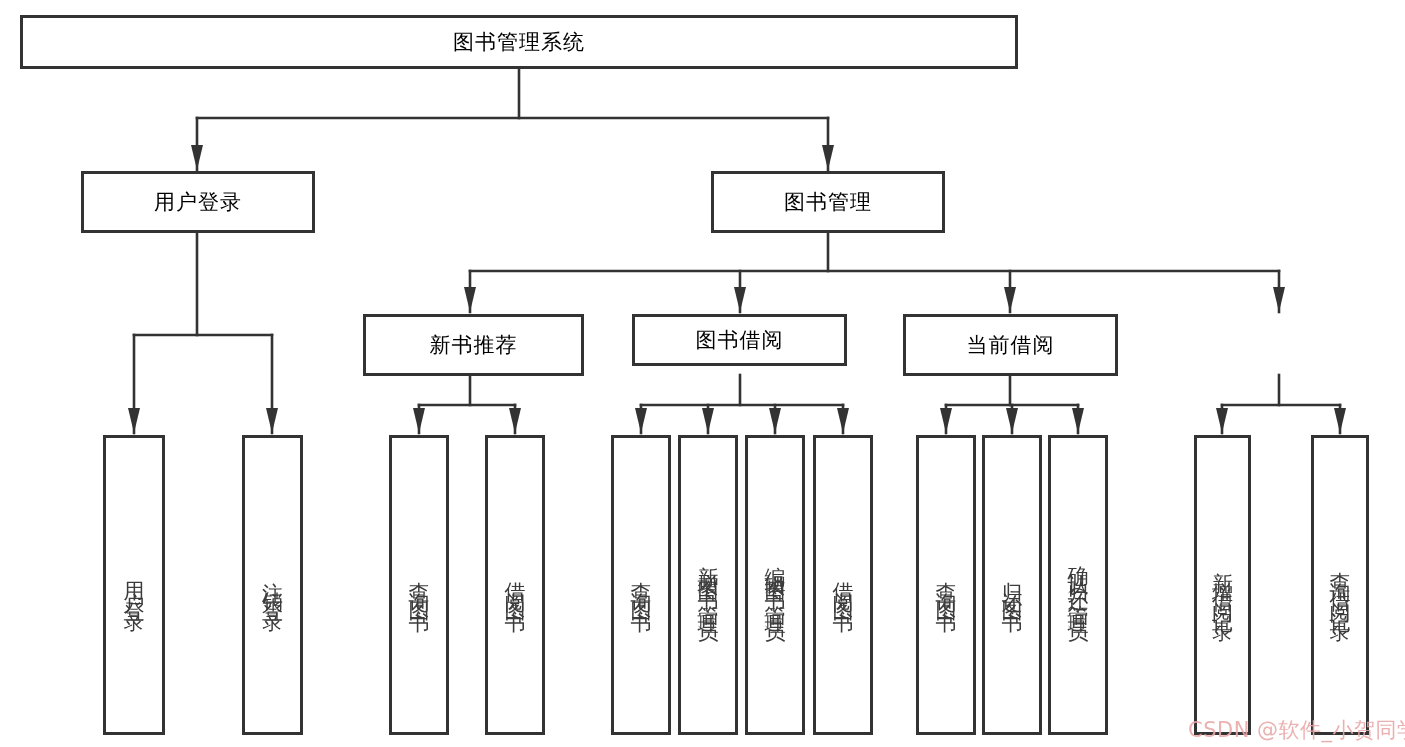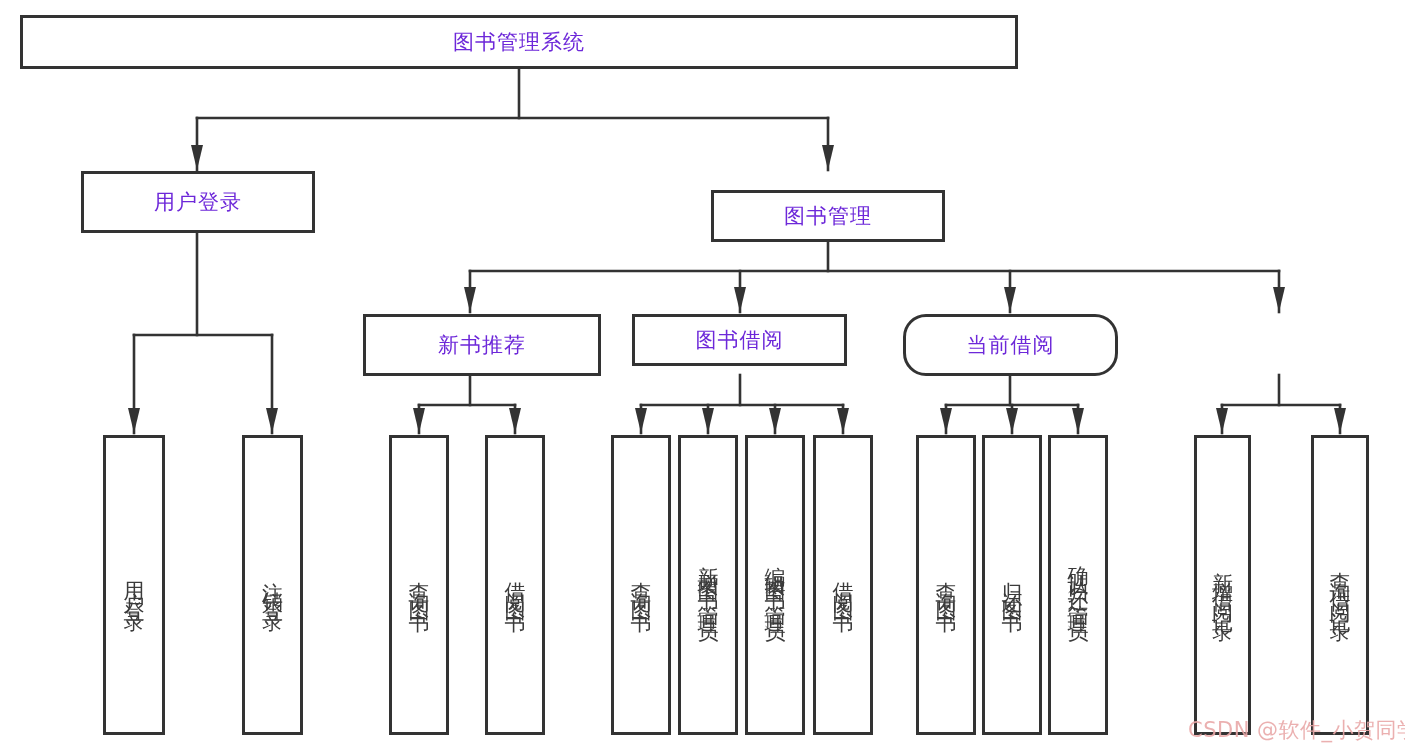--- a/index.html
+++ b/index.html
@@ -14,21 +14,21 @@
     position:absolute;left:0;top:0;width:1405px;height:747px;
     pointer-events:none;
   }
   .hbox{
     position:absolute;
     box-sizing:border-box;
     border:3px solid #333333;
     background:#ffffff;
     display:flex;align-items:center;justify-content:center;
     font-size:21px;
-    color:#6d28d9;
+    color:#000000;
     letter-spacing:1px;
     z-index:2;
   }
   .leaf{
     position:absolute;
     box-sizing:border-box;
     border:3px solid #333333;
     background:#ffffff;
     display:flex;align-items:center;justify-content:center;
     writing-mode:vertical-rl;
@@ -102,25 +102,25 @@
       <path d="M1279 375 V405"></path>
       <path d="M1222 405 H1340"></path>
       <path d="M1222 405 V433" marker-end="url(#arrow)"></path>
       <path d="M1340 405 V433" marker-end="url(#arrow)"></path>
     </g>
   </svg>
 
   <div class="hbox" style="left:20px;top:15px;width:998px;height:54px;">图书管理系统</div>
 
   <div class="hbox" style="left:81px;top:171px;width:234px;height:62px;">用户登录</div>
-  <div class="hbox" style="left:711px;top:171px;width:234px;height:52px;margin-top:19px;">图书管理</div>
+  <div class="hbox" style="left:711px;top:171px;width:234px;height:62px;">图书管理</div>
 
-  <div class="hbox" style="left:363px;top:314px;width:238px;height:62px;">新书推荐</div>
+  <div class="hbox" style="left:363px;top:314px;width:221px;height:62px;">新书推荐</div>
   <div class="hbox" style="left:632px;top:314px;width:215px;height:52px;">图书借阅</div>
-  <div class="hbox" style="left:903px;top:314px;width:215px;height:62px;border-radius:23px;">当前借阅</div>
+  <div class="hbox" style="left:903px;top:314px;width:215px;height:62px;">当前借阅</div>
 
   <div class="leaf" style="left:103px;top:435px;width:62px;height:300px;">用户登录</div>
   <div class="leaf" style="left:242px;top:435px;width:61px;height:300px;">注销登录</div>
 
   <div class="leaf" style="left:389px;top:435px;width:60px;height:300px;">查询图书</div>
   <div class="leaf" style="left:485px;top:435px;width:60px;height:300px;">借阅图书</div>
 
   <div class="leaf" style="left:611px;top:435px;width:60px;height:300px;">查询图书</div>
   <div class="leaf long" style="left:678px;top:435px;width:60px;height:300px;">新增图书（管理员）</div>
   <div class="leaf long" style="left:745px;top:435px;width:60px;height:300px;">编辑图书（管理员）</div>

